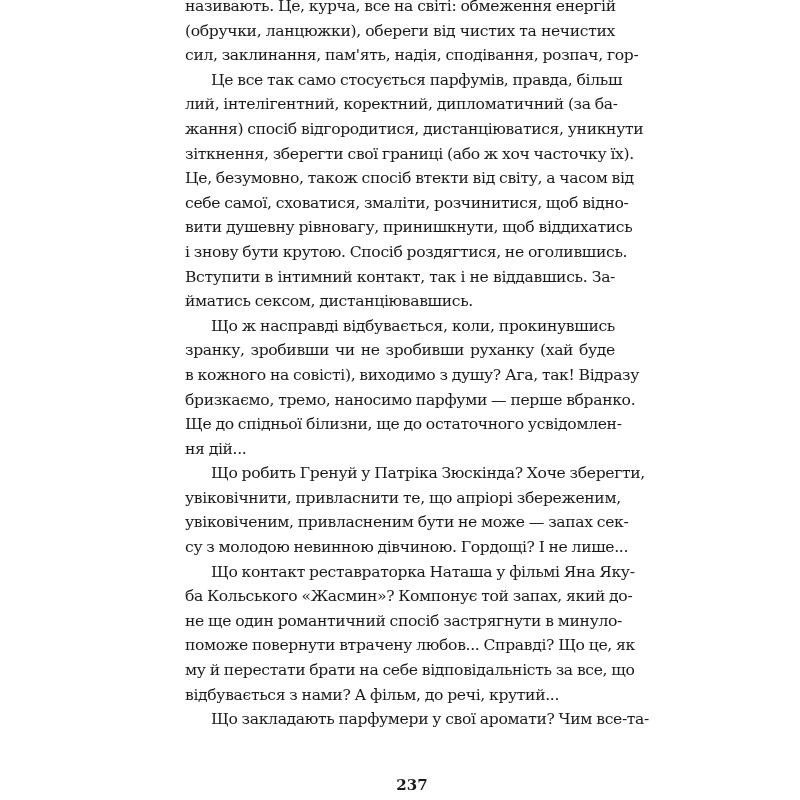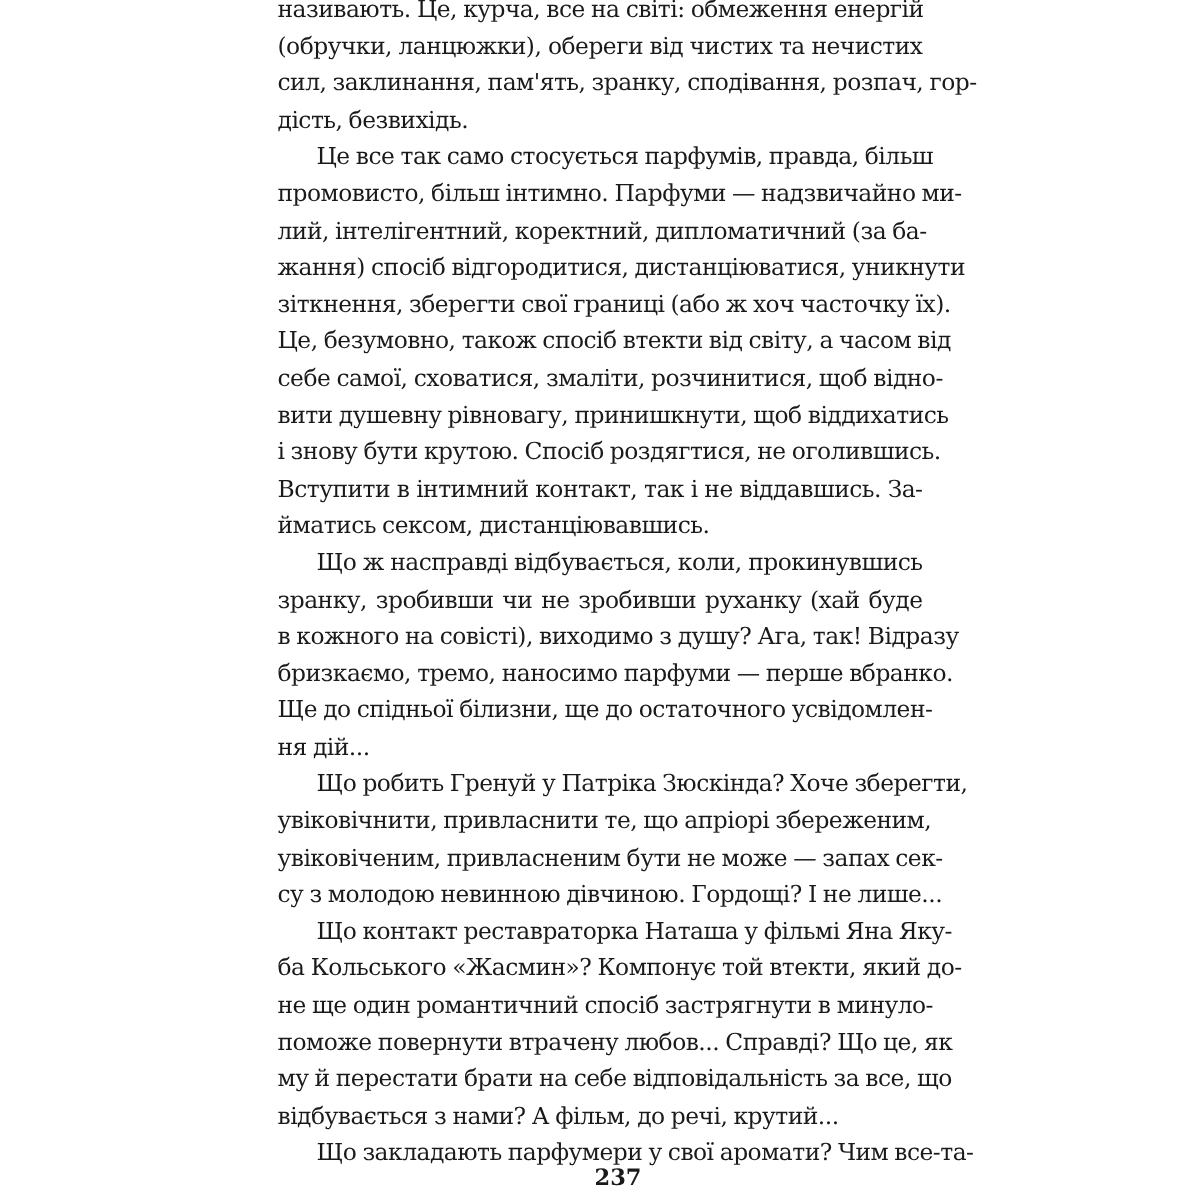--- a/index.html
+++ b/index.html
@@ -32,26 +32,24 @@
     }
   </style>
 </head>
 <body>
 
 <div class="page">
   <div class="text-block" id="text-block">
       <div>
         <span class="line">називають. Це, курча, все на світі: обмеження енергій</span>
         <span class="line">(обручки, ланцюжки), обереги від чистих та нечистих</span>
-        <span class="line">сил, заклинання, пам'ять, зранку, сподівання, розпач, гор-</span>
-        <span class="line last">дість, безвихідь.</span>
+        <span class="line">сил, заклинання, пам'ять, надія, сподівання, розпач, гор-</span>
       </div>
       <div>
         <span class="line indent">Це все так само стосується парфумів, правда, більш</span>
-        <span class="line">промовисто, більш інтимно. Парфуми — надзвичайно ми-</span>
         <span class="line">лий, інтелігентний, коректний, дипломатичний (за ба-</span>
         <span class="line">жання) спосіб відгородитися, дистанціюватися, уникнути</span>
         <span class="line">зіткнення, зберегти свої границі (або ж хоч часточку їх).</span>
         <span class="line">Це, безумовно, також спосіб втекти від світу, а часом від</span>
         <span class="line">себе самої, сховатися, змаліти, розчинитися, щоб відно-</span>
         <span class="line">вити душевну рівновагу, принишкнути, щоб віддихатись</span>
         <span class="line">і знову бути крутою. Спосіб роздягтися, не оголившись.</span>
         <span class="line">Вступити в інтимний контакт, так і не віддавшись. За-</span>
         <span class="line last">йматись сексом, дистанціювавшись.</span>
       </div>
@@ -64,21 +62,21 @@
         <span class="line last">ня дій...</span>
       </div>
       <div>
         <span class="line indent">Що робить Гренуй у Патріка Зюскінда? Хоче зберегти,</span>
         <span class="line">увіковічнити, привласнити те, що апріорі збереженим,</span>
         <span class="line">увіковіченим, привласненим бути не може — запах сек-</span>
         <span class="line last">су з молодою невинною дівчиною. Гордощі? І не лише...</span>
       </div>
       <div>
         <span class="line indent">Що контакт реставраторка Наташа у фільмі Яна Яку-</span>
-        <span class="line">ба Кольського «Жасмин»? Компонує той втекти, який до-</span>
+        <span class="line">ба Кольського «Жасмин»? Компонує той запах, який до-</span>
         <span class="line">не ще один романтичний спосіб застрягнути в минуло-</span>
         <span class="line">поможе повернути втрачену любов... Справді? Що це, як</span>
         <span class="line">му й перестати брати на себе відповідальність за все, що</span>
         <span class="line last">відбувається з нами? А фільм, до речі, крутий...</span>
       </div>
       <div>
         <span class="line indent">Що закладають парфумери у свої аромати? Чим все-та-</span>
       </div>
     </div>
   <div class="page-number">237</div>

